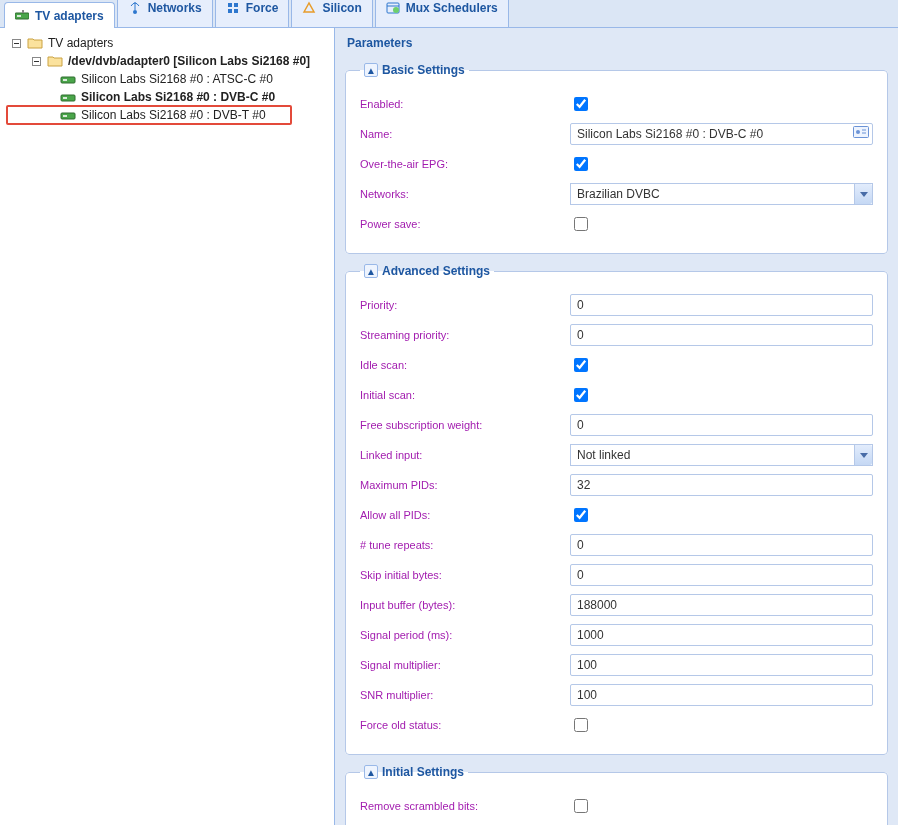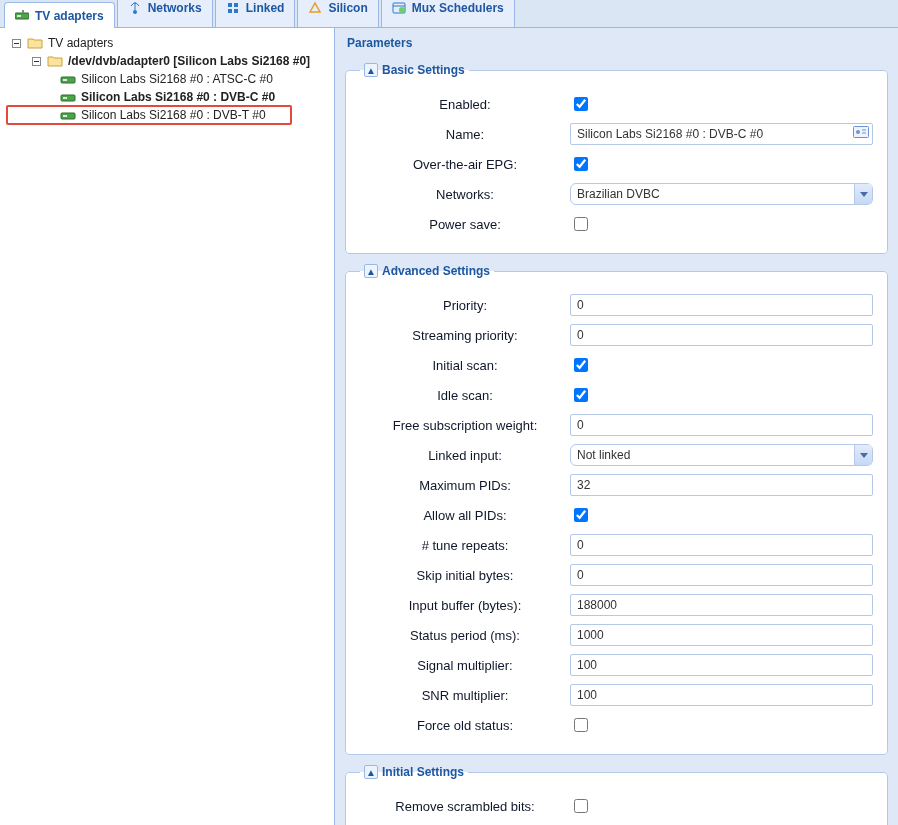--- a/index.html
+++ b/index.html
@@ -151,23 +151,22 @@
     color: #1e57a1;
   }
   .form-row {
     display: flex;
     align-items: center;
     min-height: 26px;
     margin: 4px 0;
   }
   .form-row label.form-label {
     width: 210px;
-    font-size: 13px;
-    color: #0f172a;
-    text-align: center;
+    font-size: 11px;
+    color: #a21caf;
   }
   .form-row .form-input {
     flex: 1;
     display: flex;
     align-items: center;
     gap: 6px;
   }
   input[type="text"].text-field {
     width: 100%;
     height: 22px;
@@ -178,21 +177,21 @@
     color: #333;
   }
   .combo {
     position: relative;
     flex:1;
   }
   .combo input {
     width:100%;
     height: 22px;
     border: 1px solid #b5c8e8;
-    border-radius: 6px;
+    border-radius: 0;
     padding: 0 22px 0 6px;
     font-size: 12px;
     color: #333;
     background:#fff;
   }
   .combo-btn {
     position:absolute;
     right:1px; top:1px;
     width:18px; height:20px;
     background: linear-gradient(#e2ecfc,#c5d8f4);
@@ -245,21 +244,21 @@
   </div>
   <div class="tab">
     <span class="icon">
       <svg width="14" height="14" viewBox="0 0 14 14">
           <rect x="2" y="2" width="4" height="4" fill="#2d77ce"></rect>
           <rect x="8" y="2" width="4" height="4" fill="#2d77ce"></rect>
           <rect x="2" y="8" width="4" height="4" fill="#2d77ce"></rect>
           <rect x="8" y="8" width="4" height="4" fill="#2d77ce"></rect>
         </svg>
     </span>
-    <span>Linked</span>
+    <span>Force</span>
   </div>
   <div class="tab">
     <span class="icon">
       <svg width="14" height="14" viewBox="0 0 14 14">
           <path d="M2 11 L7 2 L12 11 Z" fill="none" stroke="#e79c2a" stroke-width="1.5"></path>
         </svg>
     </span>
     <span>Silicon</span>
   </div>
   <div class="tab">
@@ -403,75 +402,75 @@
               <input type="text" class="text-field" value="0" style="">
             </div>
           </div>
         <div class="form-row">
             <label class="form-label">Streaming priority:</label>
             <div class="form-input">
               <input type="text" class="text-field" value="0" style="">
             </div>
           </div>
         <div class="form-row">
+            <label class="form-label">Idle scan:</label>
+            <div class="form-input">
+              <input type="checkbox" checked="" style="">
+            </div>
+          </div>
+        <div class="form-row">
             <label class="form-label">Initial scan:</label>
             <div class="form-input">
               <input type="checkbox" checked="" style="">
             </div>
           </div>
         <div class="form-row">
-            <label class="form-label">Idle scan:</label>
+            <label class="form-label">Free subscription weight:</label>
+            <div class="form-input">
+              <input type="text" class="text-field" value="0" style="">
+            </div>
+          </div>
+        <div class="form-row">
+            <label class="form-label">Linked input:</label>
+            <div class="form-input">
+              <div class="combo"><input type="text" value="Not linked" style=""><span class="combo-btn"></span></div>
+            </div>
+          </div>
+        <div class="form-row">
+            <label class="form-label">Maximum PIDs:</label>
+            <div class="form-input">
+              <input type="text" class="text-field" value="32" style="">
+            </div>
+          </div>
+        <div class="form-row">
+            <label class="form-label">Allow all PIDs:</label>
             <div class="form-input">
               <input type="checkbox" checked="" style="">
             </div>
           </div>
         <div class="form-row">
-            <label class="form-label">Free subscription weight:</label>
+            <label class="form-label"># tune repeats:</label>
             <div class="form-input">
               <input type="text" class="text-field" value="0" style="">
             </div>
           </div>
         <div class="form-row">
-            <label class="form-label">Linked input:</label>
-            <div class="form-input">
-              <div class="combo"><input type="text" value="Not linked" style=""><span class="combo-btn"></span></div>
-            </div>
-          </div>
-        <div class="form-row">
-            <label class="form-label">Maximum PIDs:</label>
-            <div class="form-input">
-              <input type="text" class="text-field" value="32" style="">
-            </div>
-          </div>
-        <div class="form-row">
-            <label class="form-label">Allow all PIDs:</label>
-            <div class="form-input">
-              <input type="checkbox" checked="" style="">
-            </div>
-          </div>
-        <div class="form-row">
-            <label class="form-label"># tune repeats:</label>
+            <label class="form-label">Skip initial bytes:</label>
             <div class="form-input">
               <input type="text" class="text-field" value="0" style="">
             </div>
           </div>
         <div class="form-row">
-            <label class="form-label">Skip initial bytes:</label>
-            <div class="form-input">
-              <input type="text" class="text-field" value="0" style="">
-            </div>
-          </div>
-        <div class="form-row">
             <label class="form-label">Input buffer (bytes):</label>
             <div class="form-input">
               <input type="text" class="text-field" value="188000" style="">
             </div>
           </div>
         <div class="form-row">
-            <label class="form-label">Status period (ms):</label>
+            <label class="form-label">Signal period (ms):</label>
             <div class="form-input">
               <input type="text" class="text-field" value="1000" style="">
             </div>
           </div>
         <div class="form-row">
             <label class="form-label">Signal multiplier:</label>
             <div class="form-input">
               <input type="text" class="text-field" value="100" style="">
             </div>
           </div>

